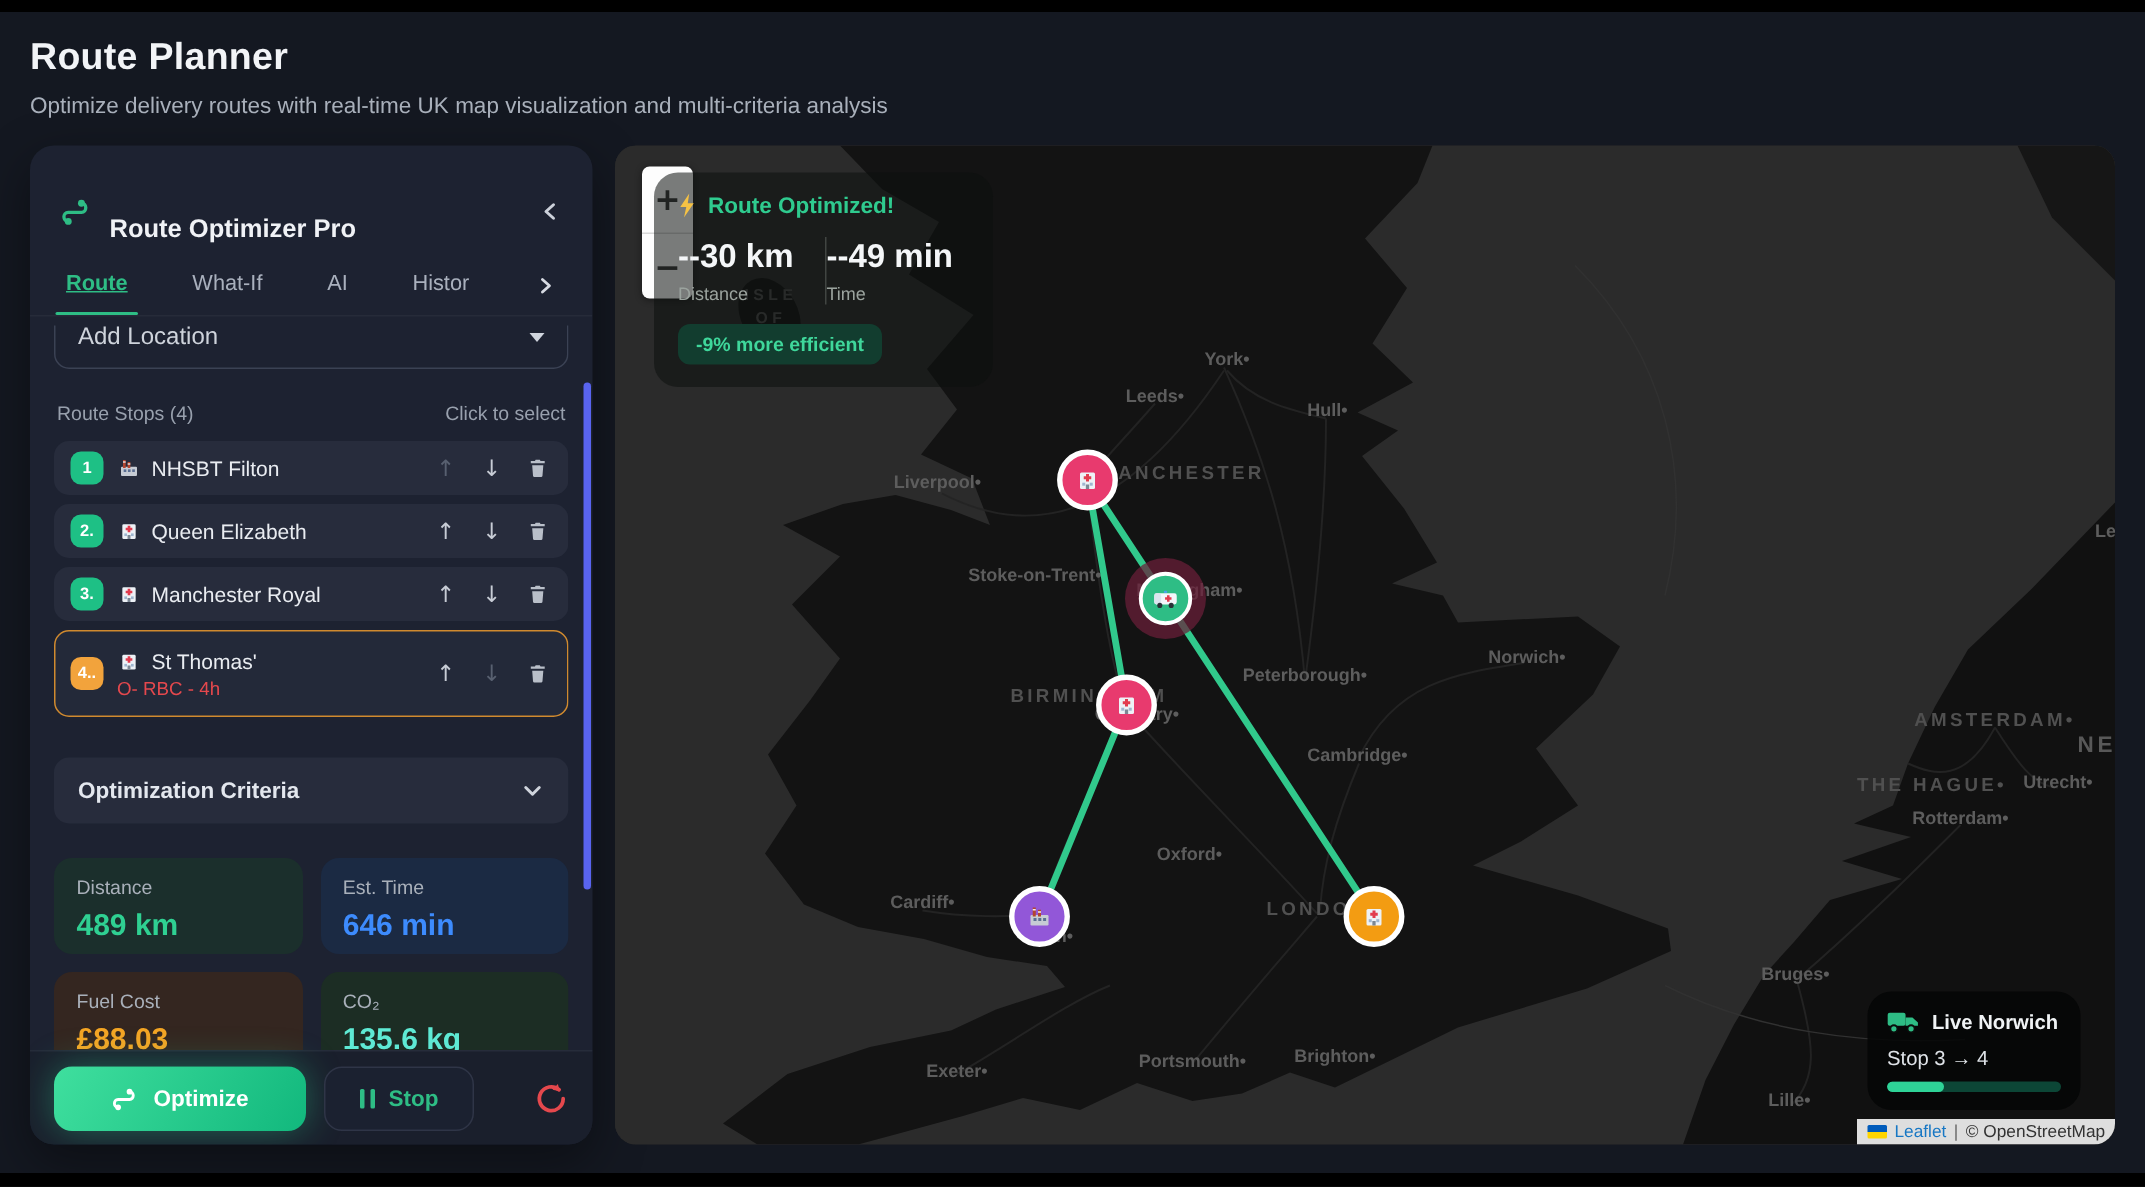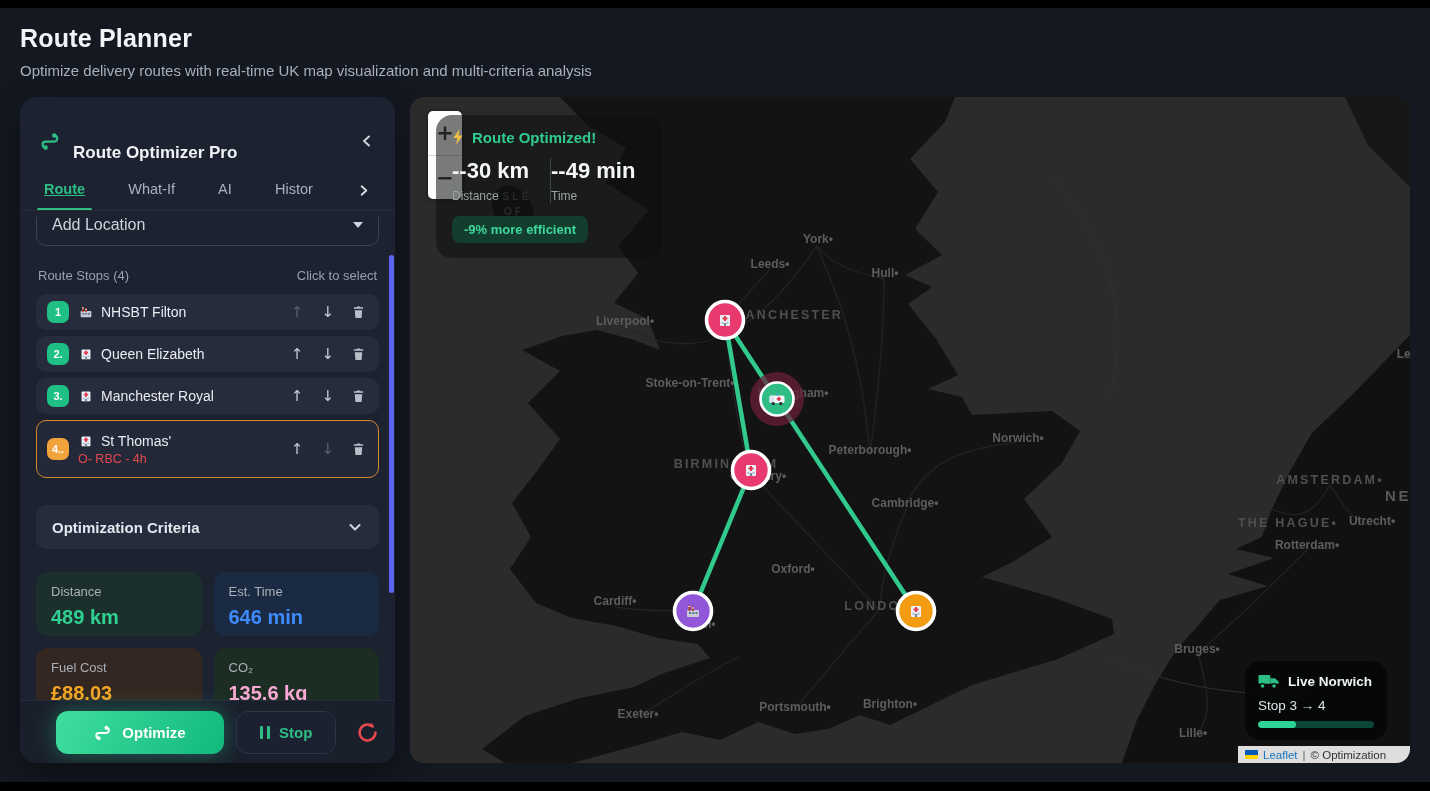--- a/index.html
+++ b/index.html
@@ -57,31 +57,31 @@
   .criteria .chev { color:#cfd4dc; display:flex; }
 
   .stats { margin-top:23px; display:grid; grid-template-columns:1fr 1fr; gap:12px; }
   .stat { height:64px; border-radius:12px; padding:12px 15px; }
   .stat.tall { height:74px; }
   .stat .lb { font-size:13px; color:#a9b0ba; margin-bottom:7px; }
   .stat .vl { font-size:20px; font-weight:700; }
   .stat-0 { background:#1b2f2c; } .stat-0 .vl { color:#2fd092; }
   .stat-1 { background:#1b2a43; } .stat-1 .vl { color:#3d8bfd; }
   .stat-2 { background:#342620; } .stat-2 .vl { color:#f5a524; }
-  .stat-3 { background:#1c2d24; } .stat-3 .vl { color:#f9a8d4; }
+  .stat-3 { background:#1c2d24; } .stat-3 .vl { color:#5eead4; }
 
   .scrollthumb { position:absolute; right:1px; top:158px; width:5px; height:338px;
     background:#5964ef; border-radius:3px; cursor:grab; }
 
   .side-foot { position:absolute; left:0; right:0; bottom:0; height:63px; background:#1a1f2c;
     border-top:1px solid #262c3a; display:flex; align-items:center; padding:0 16px; gap:12px; }
   .btn-optimize { width:168px; height:43px; border:none; border-radius:12px; cursor:pointer;
     background:linear-gradient(120deg,#3fdf9e,#12b87d); color:#fff; font-weight:700; font-size:15px;
     display:flex; align-items:center; justify-content:center; gap:9px;
-    box-shadow:0 0 24px rgba(47,215,150,.38); font-family:inherit;margin-left:20px; }
+    box-shadow:0 0 24px rgba(47,215,150,.38); font-family:inherit; }
   .btn-stop { width:100px; height:43px; border-radius:12px; background:#1b2130; border:1px solid #2f3547;
     color:#2ebd85; font-weight:700; font-size:15px; display:flex; align-items:center; justify-content:center;
     gap:9px; cursor:pointer; font-family:inherit; }
   .pause { display:flex; gap:3.5px; }
   .pause i { width:3.5px; height:13px; background:#2ebd85; border-radius:1px; }
   .btn-reset { margin-left:auto; background:none; border:none; cursor:pointer; display:flex; }
 
   
   .map { position:relative; flex:1; border-radius:14px; overflow:hidden; background:#2b2b2b; }
   .map svg.base { position:absolute; inset:0; }
@@ -500,17 +500,17 @@
         <div class="lt-seg">Stop 3 → 4</div>
         <div class="lt-bar">
           <div class="lt-fill" style="width: 33%;"></div>
         </div>
       </div>
 
       <div class="attrib">
         <span class="flag"></span>
         <a>Leaflet</a>
         <span class="sep">|</span>
-        <a style="color:#333">© Optimization</a>
+        <a style="color:#333">© OpenStreetMap</a>
       </div>
     </div>
   </div>
 </div>
 
 </body></html>

